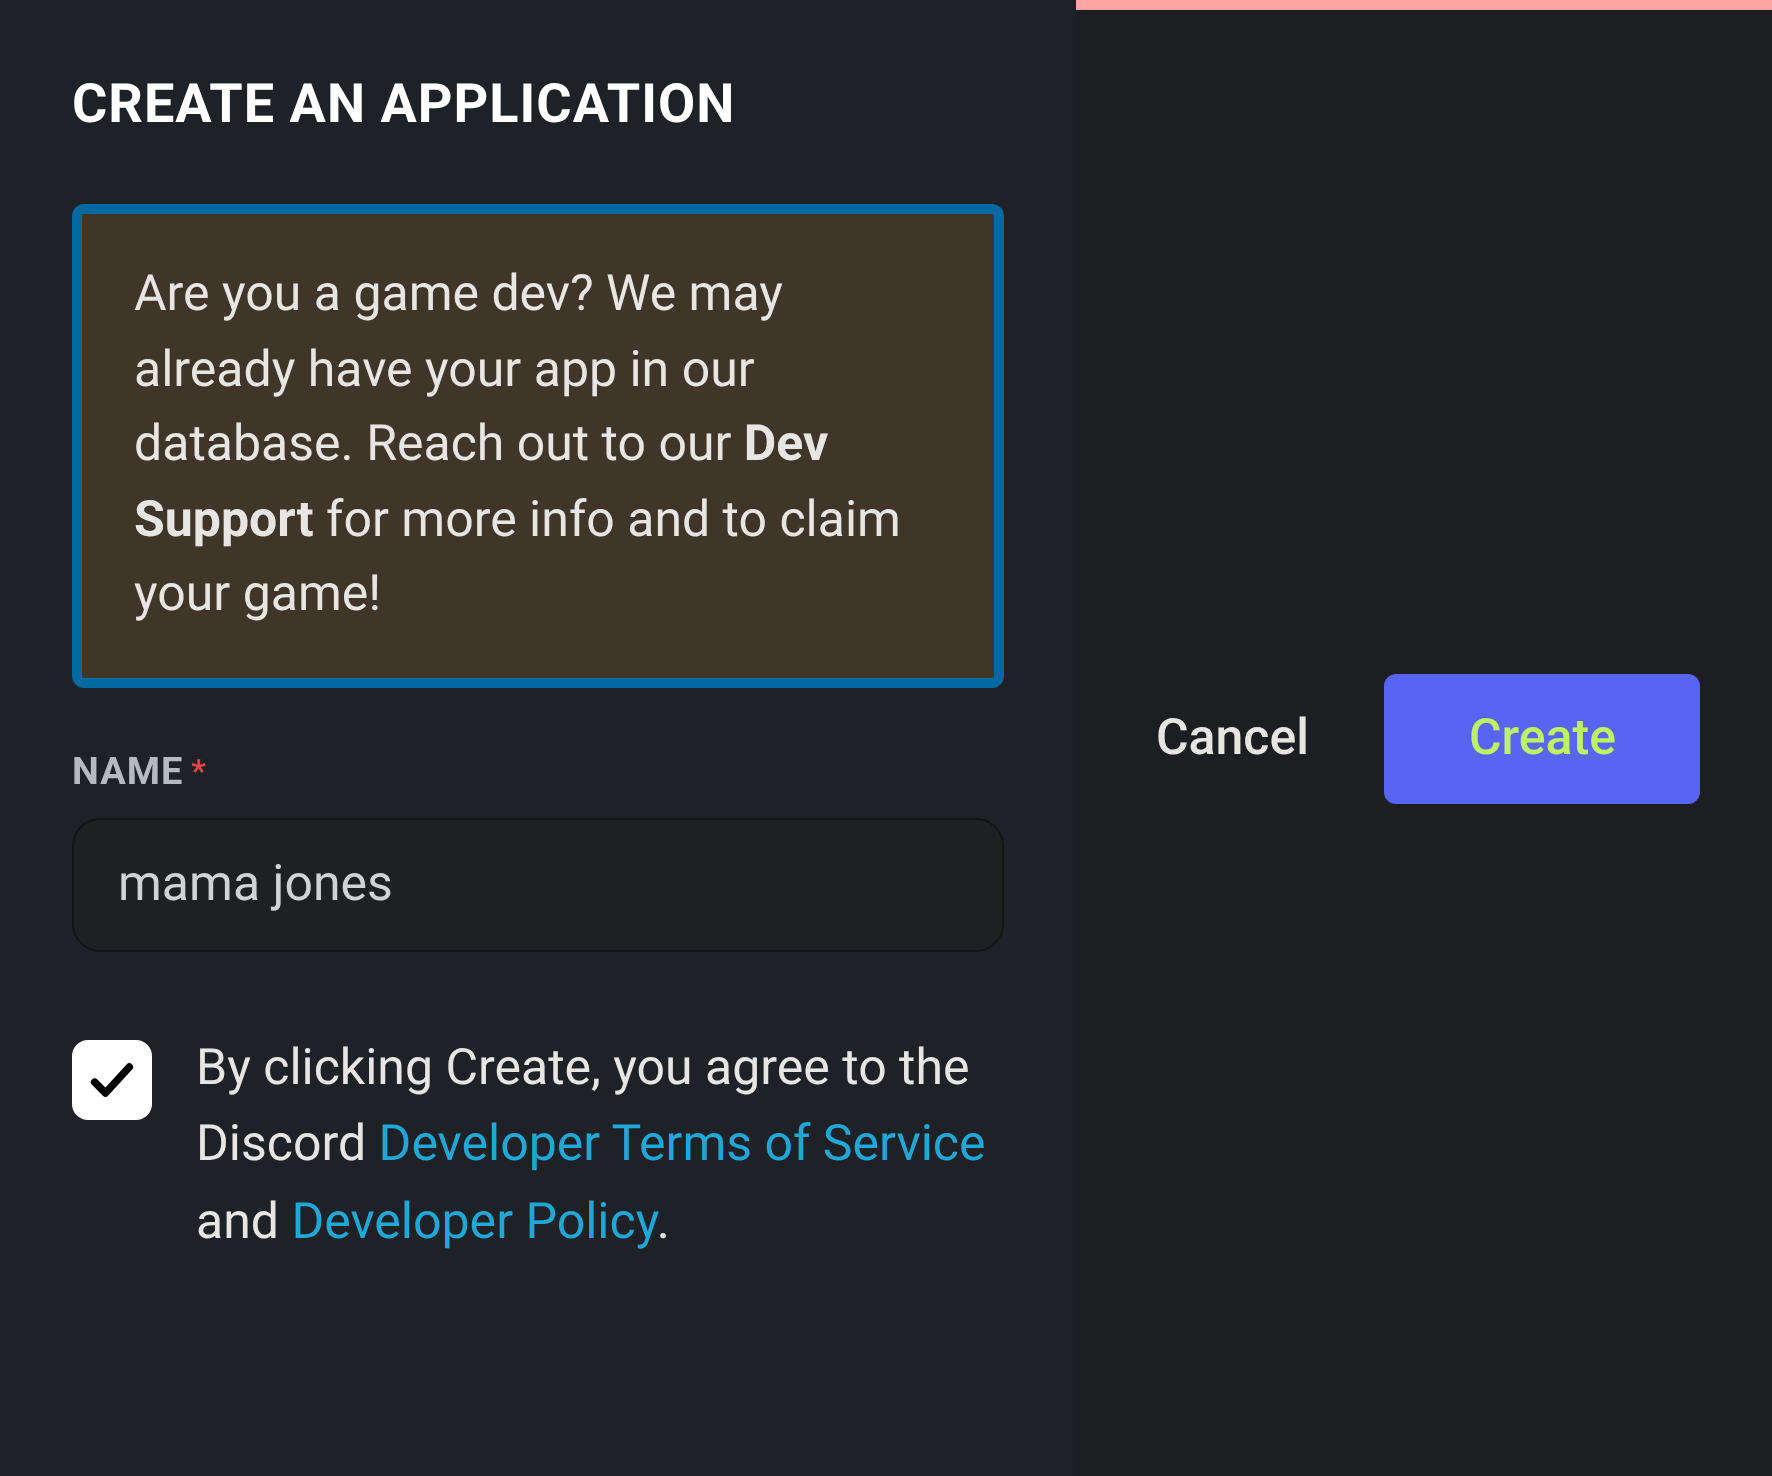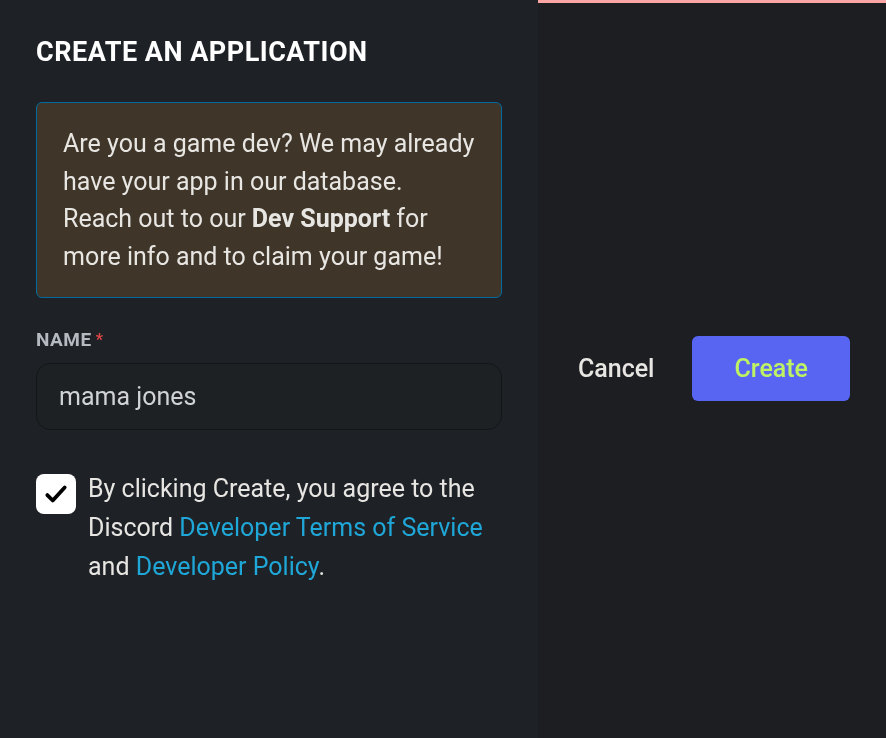--- a/index.html
+++ b/index.html
@@ -31,21 +31,21 @@
     .modal-title {
       color: #ffffff;
       font-size: 27px;
       font-weight: 700;
       letter-spacing: 0.5px;
       margin-bottom: 34px;
     }
     
     .info-box {
       background: #3f3528;
-      border: 1px solid #0369a1;
+      border: 5px solid #0369a1;
       border-radius: 6px;
       padding: 22px 26px;
       margin-bottom: 30px;
     }
     
     .info-box-text {
       color: #e8e6e3;
       font-size: 25px;
       line-height: 1.5;
       font-weight: 400;
@@ -80,21 +80,21 @@
       color: #d0d2d5;
       font-size: 25px;
       font-family: inherit;
       outline: none;
       margin-bottom: 40px;
     }
     
     .agreement-row {
       display: flex;
       align-items: flex-start;
-      gap: 12px;
+      gap: 22px;
     }
     
     .checkbox {
       width: 40px;
       height: 40px;
       background: #ffffff;
       border-radius: 8px;
       display: flex;
       align-items: center;
       justify-content: center;
@@ -114,21 +114,21 @@
       line-height: 1.55;
       font-weight: 400;
     }
     
     .agreement-text .link {
       color: #1fa7d8;
       cursor: pointer;
     }
     
     .modal-footer {
-      border-top: 3px solid #fca5a5;
+      border-top: 5px solid #fca5a5;
       background: #1c1e22;
       padding: 32px 36px 36px 36px;
       display: flex;
       justify-content: flex-end;
       align-items: center;
       gap: 34px;
     }
     
     .cancel-button {
       background: transparent;

